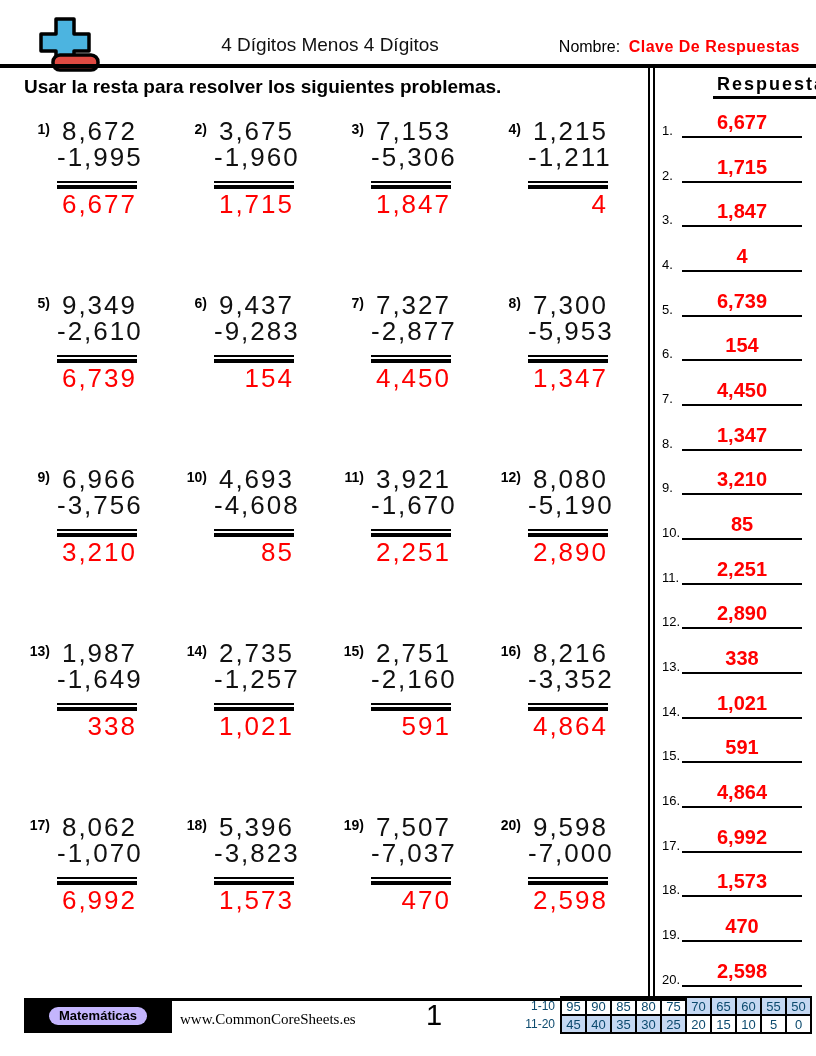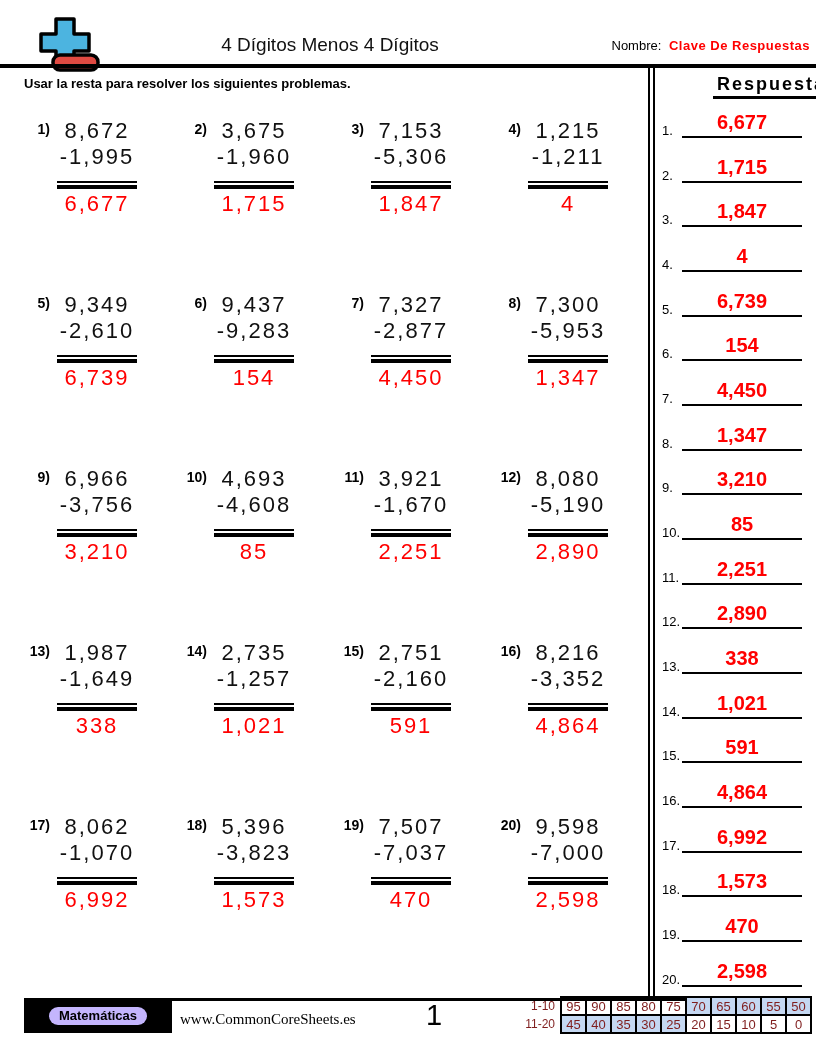--- a/index.html
+++ b/index.html
@@ -3,33 +3,33 @@
 <meta charset="utf-8">
 <style>
   * { margin:0; padding:0; box-sizing:border-box; }
   body { font-family:"Liberation Sans", sans-serif; background:#fff; }
   .page { position:relative; width:816px; height:1056px; background:#fff; overflow:hidden; }
 
   
   .logo { position:absolute; left:30px; top:16px; width:80px; height:56px; }
   .page-title { position:absolute; left:0; top:34px; width:660px; text-align:center;
                 font-size:19px; color:#111; }
-  .name-block { position:absolute; top:38px; right:6px; font-size:13px; white-space:nowrap; }
+  .name-block { position:absolute; top:38px; right:16px; font-size:16px; white-space:nowrap; }
   .name-label { color:#000; }
   .name-value { color:#ff0000; font-weight:bold; letter-spacing:.5px; margin-left:4px; }
   .header-rule { position:absolute; left:0; top:64px; width:816px; height:4px; background:#000; }
-  .instruction { position:absolute; left:24px; top:76px; font-size:13px; font-weight:bold; color:#000; }
+  .instruction { position:absolute; left:24px; top:76px; font-size:19px; font-weight:bold; color:#000; }
 
   
   .problems { position:absolute; left:24px; top:118px; width:628px;
               display:grid; grid-template-columns:repeat(4, 157px); grid-auto-rows:174px; }
   .prob { display:flex; align-items:flex-start; }
   .prob-num { width:26px; text-align:right; font-size:14px; font-weight:bold; padding-top:3px;
               margin-right:7px; flex:none; }
-  .prob-body { width:80px; text-align:center; font-size:22px; letter-spacing:2px;
+  .prob-body { width:80px; text-align:right; font-size:26px; letter-spacing:2px;
                line-height:26px; color:#111; }
   .subtrahend { border-bottom:2px solid #000; padding-bottom:11px; }
   .answer-sep { border-top:4px solid #000; margin-top:2px; }
   .prob-answer { color:#ff0000; padding-top:2px; }
 
   
   .divider { position:absolute; left:648px; top:68px; height:929px; width:7px;
              border-left:2px solid #000; border-right:2px solid #000; }
   .answers-title { position:absolute; left:686px; top:74px; width:156px; text-align:right; }
   .answers-title span { display:inline-block; font-size:18px; font-weight:bold;
@@ -44,21 +44,21 @@
   
   .footer-line { position:absolute; left:24px; top:998px; width:788px; height:3px; background:#000; }
   .brand-box { position:absolute; left:24px; top:998px; width:148px; height:35px; background:#000;
              display:flex; align-items:center; justify-content:center; }
   .brand-pill { background:#c4b5fd; border-radius:15px; padding:1px 10px 2px;
              font-size:13px; font-weight:bold; color:#000; }
   .website { position:absolute; left:180px; top:1011px; font-size:15px; color:#000;font-family:Liberation Serif, serif; }
   .page-num { position:absolute; left:426px; top:999px; font-size:29px; color:#000; }
   .grading { position:absolute; right:4px; top:996px; border-collapse:collapse; }
   .grading td { border:2px solid #000; width:25px; height:18px; text-align:center;
-             font-size:13px; padding:0 1px; color:#7f1d1d; }
+             font-size:13px; padding:0 1px; color:#0c4a6e; }
   .grading td.glabel { border:none; font-size:12px; text-align:right; padding-right:5px;
              width:40px; background:transparent !important; }
   .grading td.hl { background:#c5d8f2;margin-left:16px; }
 </style>
 </head>
 <body>
 
 <div class="page">
 
   <div class="logo">

